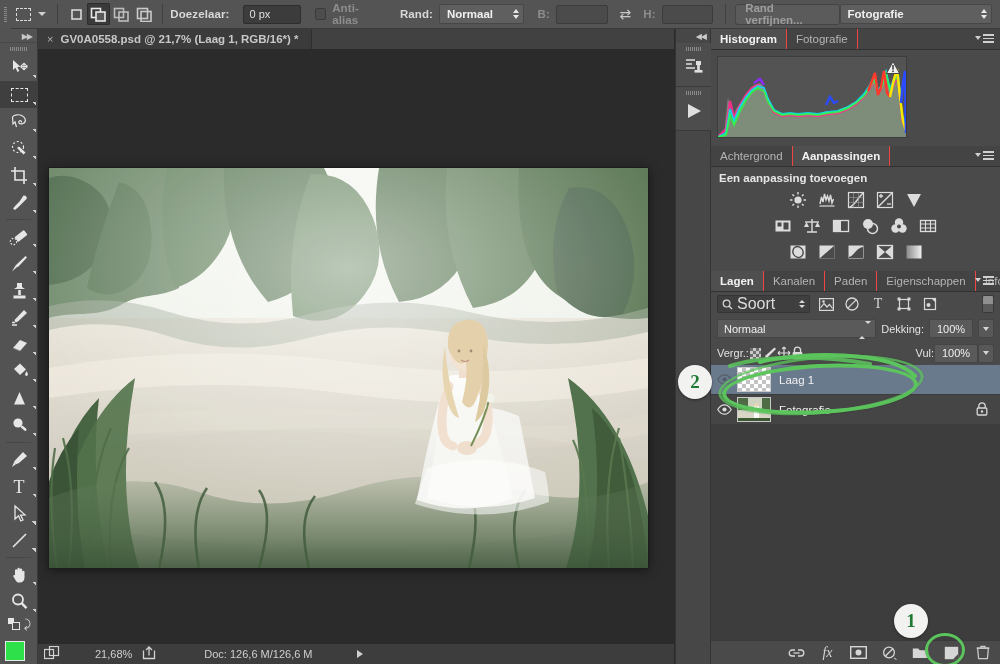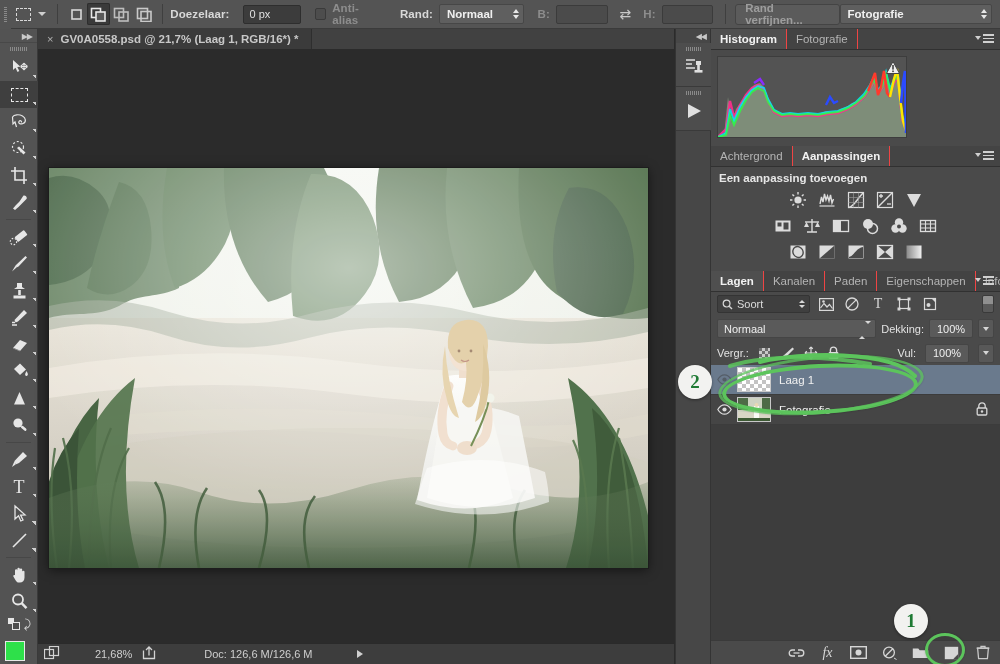--- a/index.html
+++ b/index.html
@@ -171,21 +171,21 @@
 
   .adjlabel { padding:5px 8px 3px 8px; font-size:11.5px; font-weight:bold; color:#e6e6e6;}
   .adjrow { display:flex; justify-content:center; gap:7px; padding:3px 0; }
   .adjicon { width:22px;height:20px; display:flex;align-items:center;justify-content:center; color:#dcdcdc;}
 
   .layers-toolrow {
     height:24px; display:flex; align-items:center; gap:6px; padding:0 6px; background:#4a4a4a;
   }
   .lt-select {
     background:#3f3f3f; border:1px solid #343434; border-radius:2px; height:18px; width:93px;
-    display:flex;align-items:center; gap:4px; padding:0 4px; color:#dcdcdc; font-size:11px;
+    display:flex;align-items:center; gap:4px; padding:0 4px; color:#dcdcdc; font-size:16px;
     position:relative;
   }
   .lt-select .spin2 { position:absolute; right:4px; top:4px; display:flex;flex-direction:column;gap:2px;}
   .spin2 .up{width:0;height:0;border-left:3px solid transparent;border-right:3px solid transparent;border-bottom:3.5px solid #d8d8d8;}
   .spin2 .dn{width:0;height:0;border-left:3px solid transparent;border-right:3px solid transparent;border-top:3.5px solid #d8d8d8;}
   .lt-ico { width:20px;height:20px;display:flex;align-items:center;justify-content:center;color:#d8d8d8;}
   .lt-toggle { width:12px;height:18px;background:linear-gradient(to bottom,#8f8f8f 50%,#5a5a5a 50%); border:1px solid #3a3a3a;border-radius:2px; margin-left:auto;}
 
   .blendrow { height:25px; display:flex; align-items:center; gap:5px; padding:0 6px; background:#4a4a4a;}
   .blend-select {
@@ -194,21 +194,21 @@
   }
   .blend-select .spin2 { position:absolute; right:4px; top:4px; }
   .opa-label { font-size:11px;color:#e2e2e2;}
   .num-field {
     background:#5a5a5a;border:1px solid #454545;border-radius:2px;height:19px;width:44px;
     display:flex;align-items:center;justify-content:center;color:#efefef;font-size:11px;
   }
   .num-drop { background:#585858;border:1px solid #454545;border-radius:2px;height:19px;width:16px;display:flex;align-items:center;justify-content:center;}
   .num-drop .tri{width:0;height:0;border-left:3.5px solid transparent;border-right:3.5px solid transparent;border-top:4px solid #d5d5d5;}
 
-  .lockrow { height:24px; display:flex; align-items:center; gap:9px; padding:0 6px; background:#4a4a4a;}
+  .lockrow { height:24px; display:flex; align-items:center; padding:0 6px; background:#4a4a4a;}
   .lock-ico { width:14px;height:14px;display:flex;align-items:center;justify-content:center;color:#dcdcdc;}
   .checker {
     width:11px;height:11px;
     background-image:
       linear-gradient(45deg,#c9c9c9 25%,transparent 25%,transparent 75%,#c9c9c9 75%),
       linear-gradient(45deg,#c9c9c9 25%,transparent 25%,transparent 75%,#c9c9c9 75%);
     background-size:6px 6px; background-position:0 0,3px 3px; background-color:#6e6e6e;
   }
 
   .layerlist { background:#454545; }

